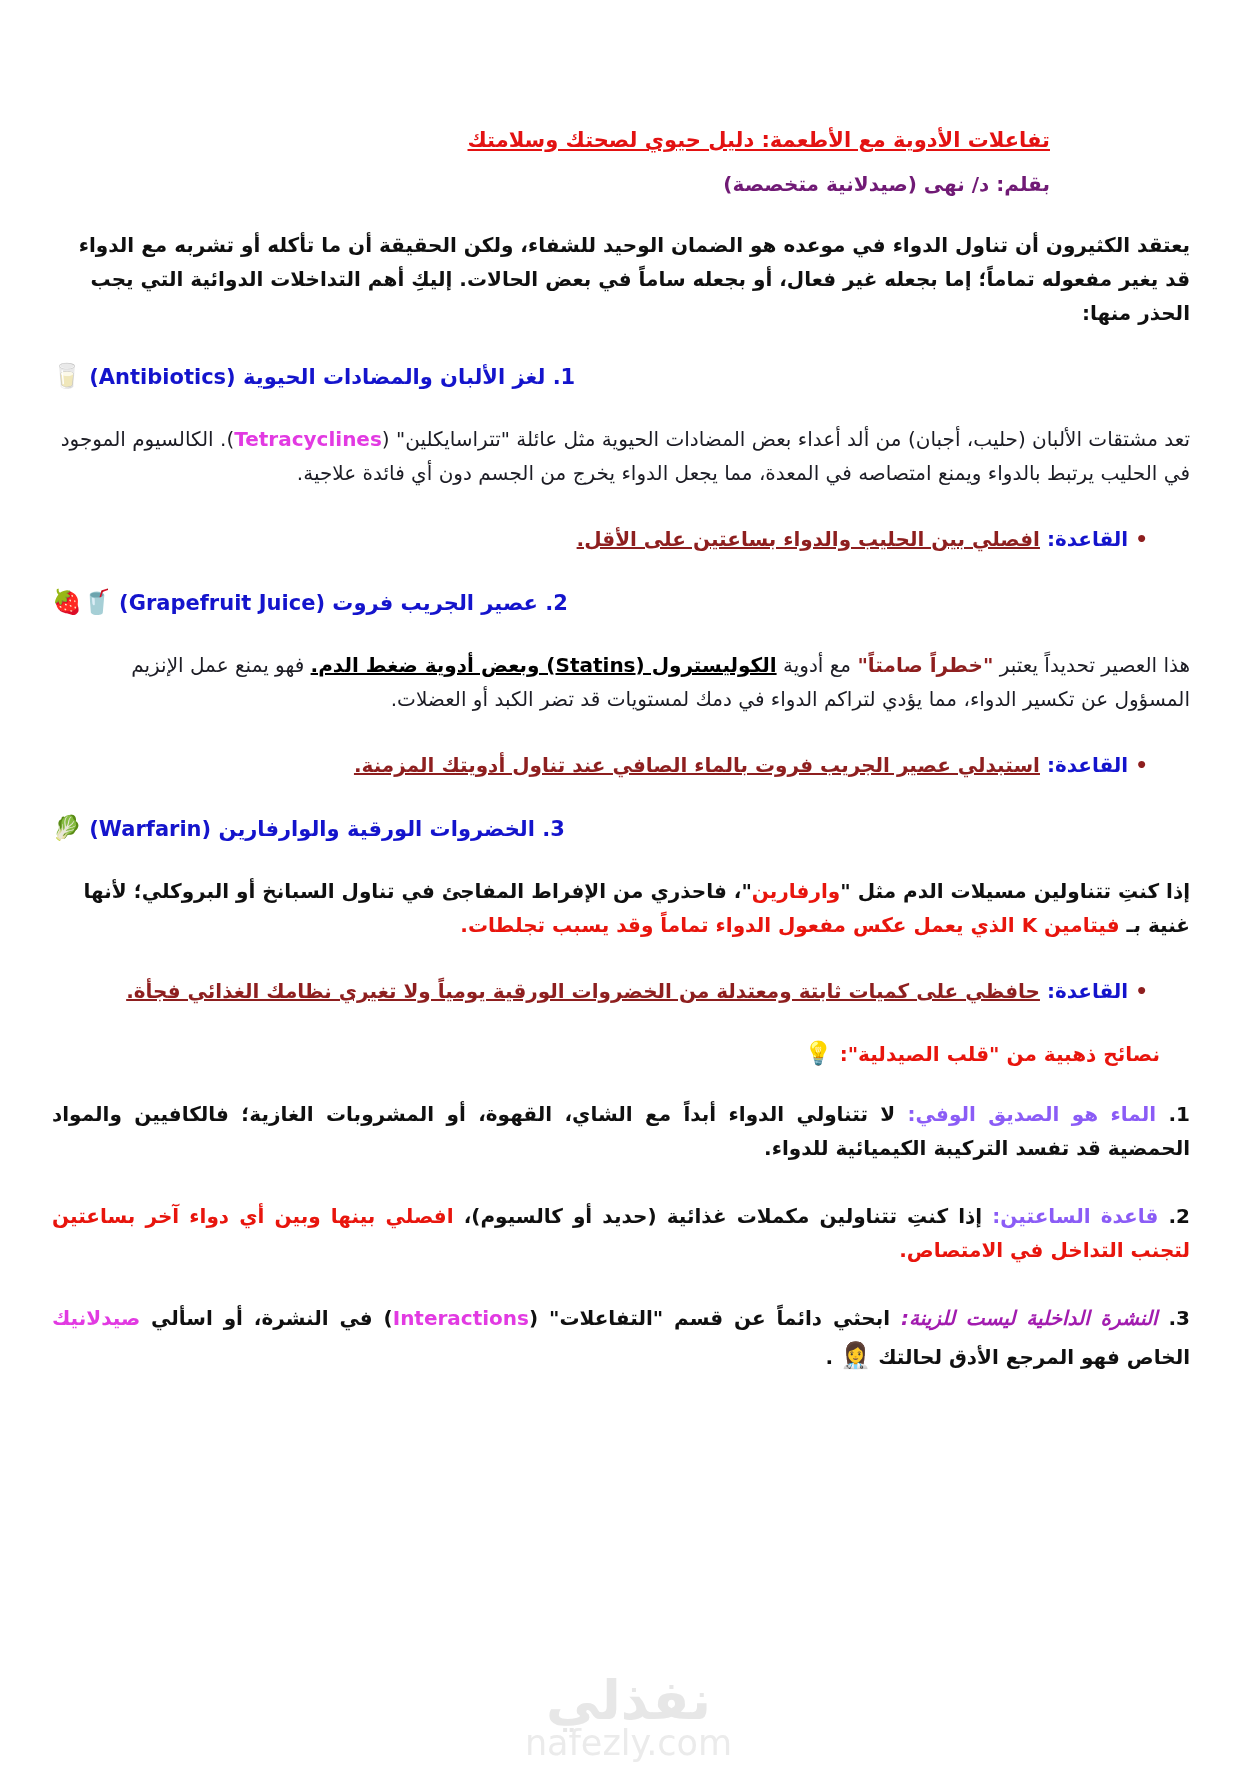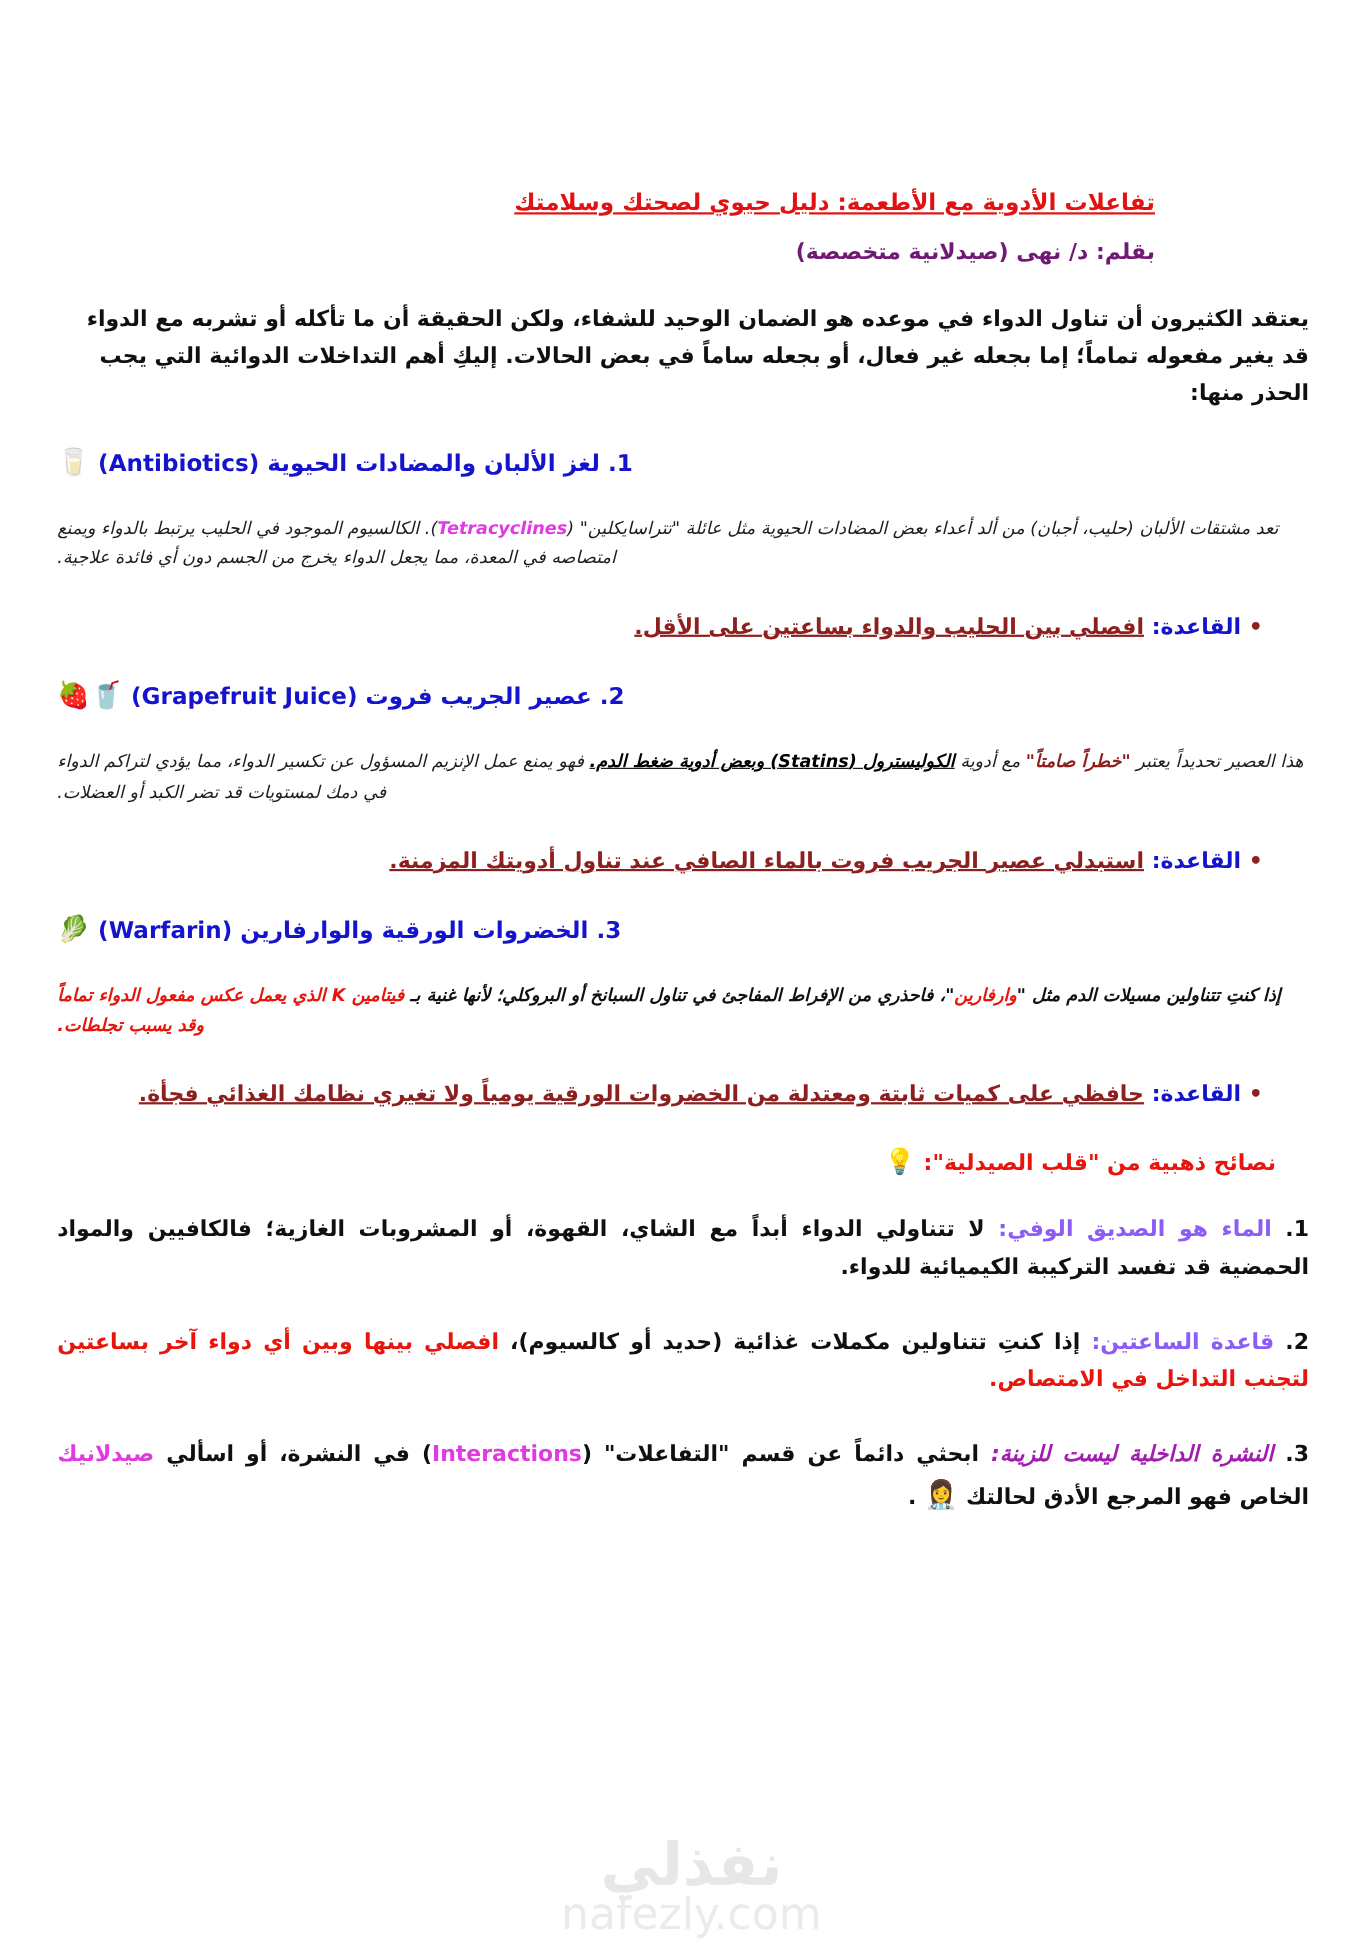--- a/index.html
+++ b/index.html
@@ -5,21 +5,21 @@
   html,body{margin:0;padding:0;background:#ffffff;}
   .page{
     position:relative;
     width:1242px;
     height:1765px;
     background:#ffffff;
     font-family:"DejaVu Sans","Liberation Sans",sans-serif;
     direction:rtl;
     overflow:hidden;
   }
-  .content{padding:128px 52px 0 52px;margin-top:44px;}
+  .content{padding:128px 52px 0 52px;}
 
   .title{
     color:#e31212;
     font-weight:bold;
     font-size:21px;
     text-decoration:underline;
     text-align:right;
     margin:0 140px 20px 0;
   }
   .byline{
@@ -40,26 +40,25 @@
   .sec{
     color:#1414cc;
     font-weight:bold;
     font-size:21px;
     text-align:left;
     margin:0 30px 32px 0;
   }
   .sec .emoji{font-size:24px;}
   .para{
     color:#1c1c24;
-    font-size:16px;
+    font-size:20px;
     line-height:1.7;
-    text-align:left;
+    text-align:right;
     font-weight:normal;
     margin:0 0 32px 0;
-    font-style:italic;
   }
   .para.bold{font-weight:bold;color:#101010;}
   .rule{
     font-size:20px;
     font-weight:bold;
     text-align:right;
     line-height:1.7;
     margin:0 42px 32px 0;
   }
   .bullet{color:#8e1f1f;}
@@ -95,21 +94,21 @@
     direction:ltr;
   }
   .wm-logo{
     color:#e7e7e7;
     font-weight:bold;
     font-size:54px;
     line-height:0.95;
   }
   .wm-site{
     color:#ebebeb;
-    font-size:40px;
+    font-size:35px;
     line-height:1;
   }
 </style>
 </head>
 <body>
 
 <div class="page" dir="rtl">
   <div class="content">
 
     <h1 class="title">تفاعلات الأدوية مع الأطعمة: دليل حيوي لصحتك وسلامتك</h1>

